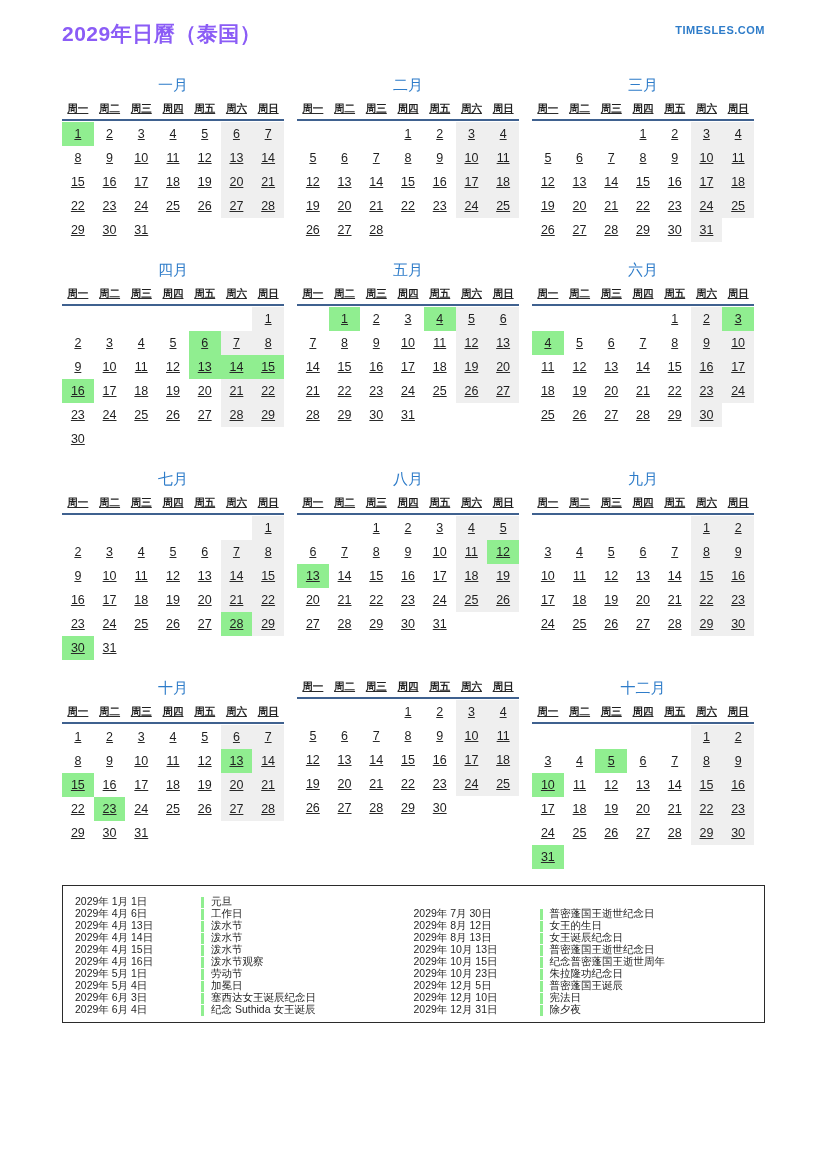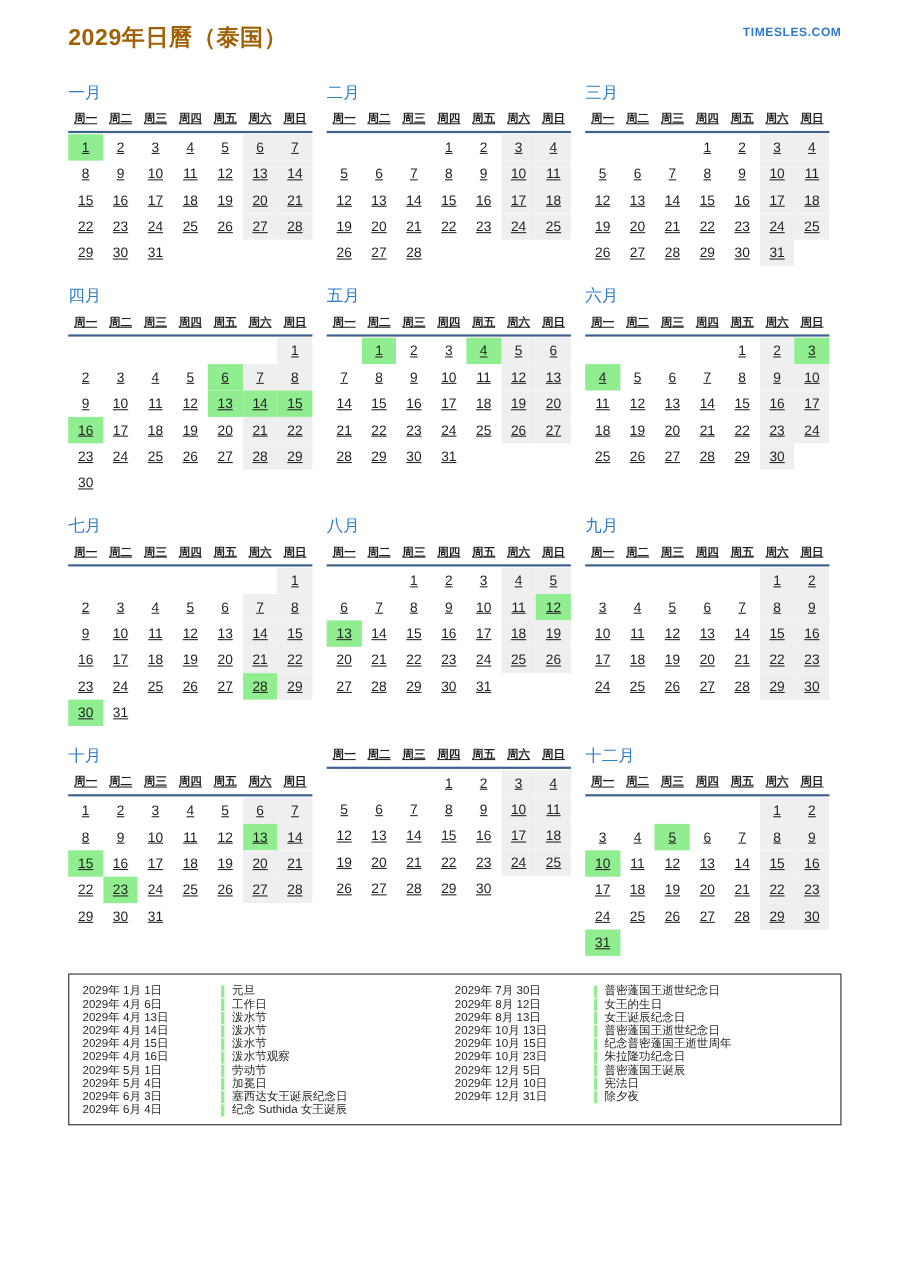--- a/index.html
+++ b/index.html
@@ -6,34 +6,34 @@
   html,body { background:#ffffff; }
   body {
     width:827px; height:1169px; overflow:hidden;
     font-family:"Liberation Sans","DejaVu Sans",sans-serif;
     color:#2b2b2b;
   }
   .page { padding:20px 62px 0 62px; }
 
   
   .hdr { display:flex; justify-content:space-between; align-items:flex-start; height:46px; }
-  .title { font-size:21px; font-weight:700; color:#a16207; letter-spacing:0.5px; }
+  .title { font-size:21px; font-weight:700; color:#8b5cf6; letter-spacing:0.5px; }
   .site { font-size:11px; font-weight:700; color:var(--blue); text-decoration:none; margin-top:4px; letter-spacing:0.5px; }
 
   
   .months {
     display:grid;
     grid-template-columns:repeat(3, 222px);
     column-gap:13px;
     row-gap:17px;
     margin-top:8px;
   }
   .month { width:222px; }
   .mtitle {
-    text-align:left; color:var(--blue); font-size:15px; font-weight:400;
+    text-align:center; color:var(--blue); font-size:15px; font-weight:400;
     height:22px; line-height:22px; margin-bottom:3px;
   }
   .mgrid { display:grid; grid-template-columns:repeat(7,1fr);text-decoration:underline; }
   .wd {
     text-align:center; font-size:10.5px; font-weight:700; color:#1f1f1f;
     height:18px; line-height:18px;
   }
   .rule { grid-column:1 / span 7; border-bottom:2px solid var(--rule); margin-top:2px; margin-bottom:1px; }
   .day {
     height:24px; line-height:24px; text-align:center;
@@ -43,21 +43,21 @@
   .day.hl { background:var(--hl); }
 
   
   .legend {
     margin-top:16px;
     border:1px solid #2b2b2b;
     width:703px; height:138px;
     padding:9px 12px 6px 12px;
     display:flex;
   }
-  .lcol { width:50%; display:flex; flex-direction:column; justify-content:flex-start; }
+  .lcol { width:50%; display:flex; flex-direction:column; justify-content:flex-end; }
   .lrow { display:flex; align-items:center; height:12px; }
   .ldate { width:126px; font-size:10.5px; color:#1f1f1f; white-space:nowrap; }
   .lname { display:flex; align-items:center; font-size:10.5px; color:#1f1f1f; white-space:nowrap; }
   .bar { display:inline-block; width:3px; height:11px; background:var(--hl); margin-right:7px; }
 </style>
 </head>
 <body>
 
 <div class="page">
 

